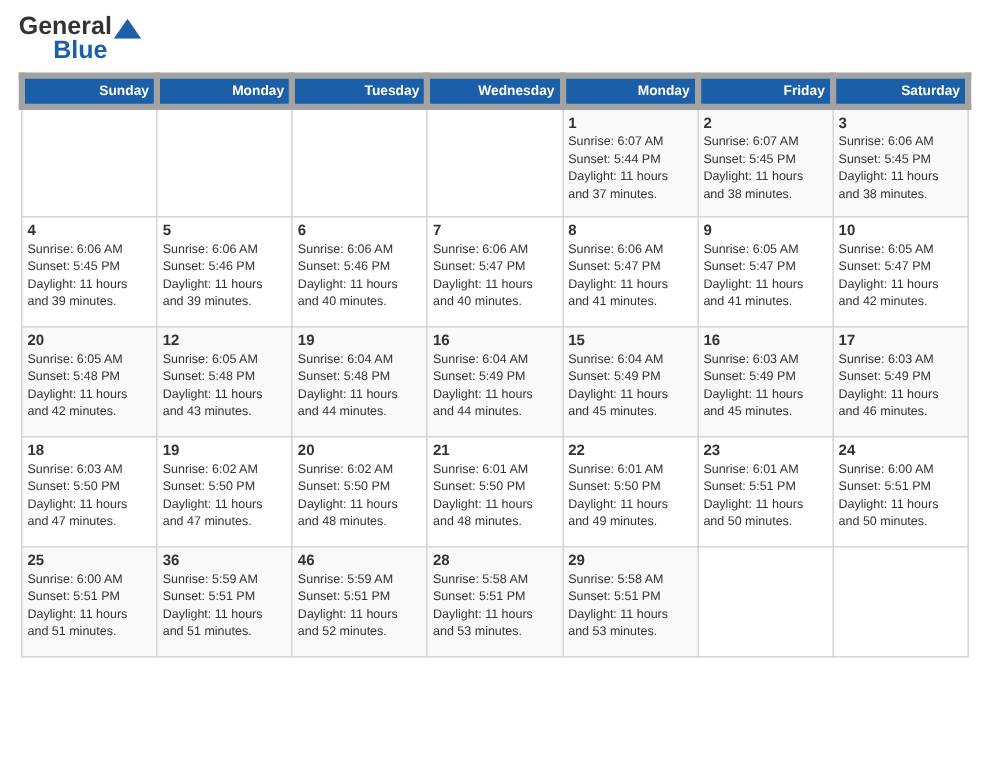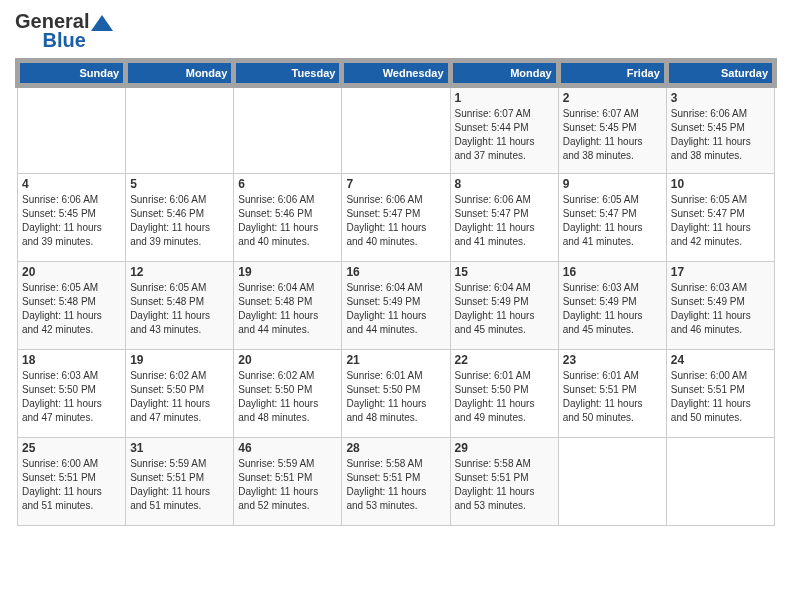--- a/index.html
+++ b/index.html
@@ -226,21 +226,21 @@
             <span class="day-num">24</span>
             <div class="day-detail">Sunrise: 6:00 AM<br>Sunset: 5:51 PM<br>Daylight: 11 hours and 50 minutes.</div>
           </td>
         </tr>
         <tr>
           <td>
             <span class="day-num">25</span>
             <div class="day-detail">Sunrise: 6:00 AM<br>Sunset: 5:51 PM<br>Daylight: 11 hours and 51 minutes.</div>
           </td>
           <td>
-            <span class="day-num">31</span>
+            <span class="day-num">36</span>
             <div class="day-detail">Sunrise: 5:59 AM<br>Sunset: 5:51 PM<br>Daylight: 11 hours and 51 minutes.</div>
           </td>
           <td>
             <span class="day-num">46</span>
             <div class="day-detail">Sunrise: 5:59 AM<br>Sunset: 5:51 PM<br>Daylight: 11 hours and 52 minutes.</div>
           </td>
           <td>
             <span class="day-num">28</span>
             <div class="day-detail">Sunrise: 5:58 AM<br>Sunset: 5:51 PM<br>Daylight: 11 hours and 53 minutes.</div>
           </td>

